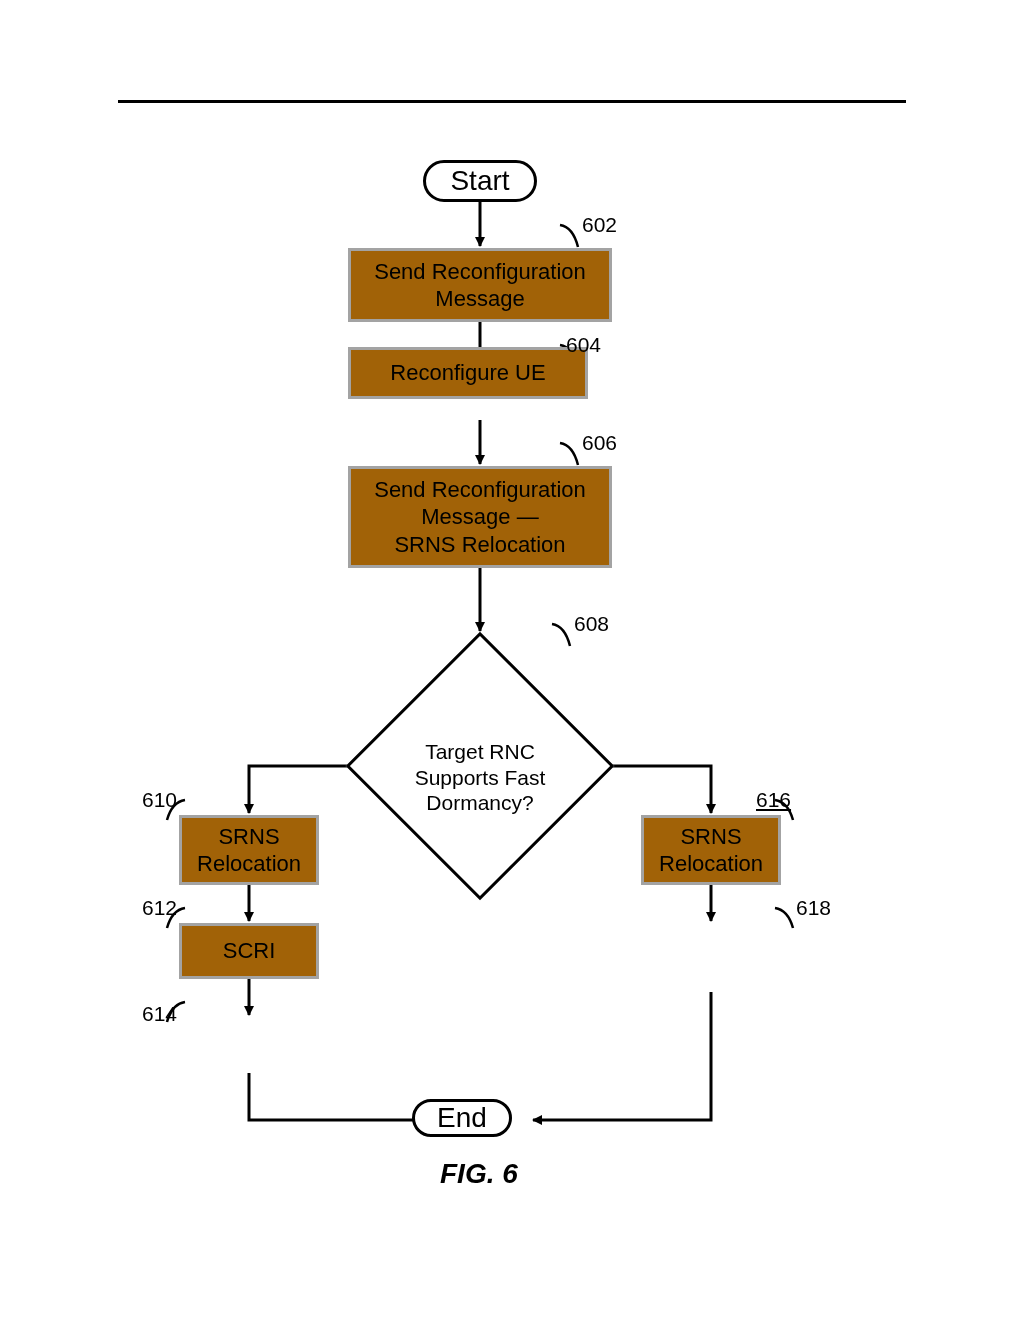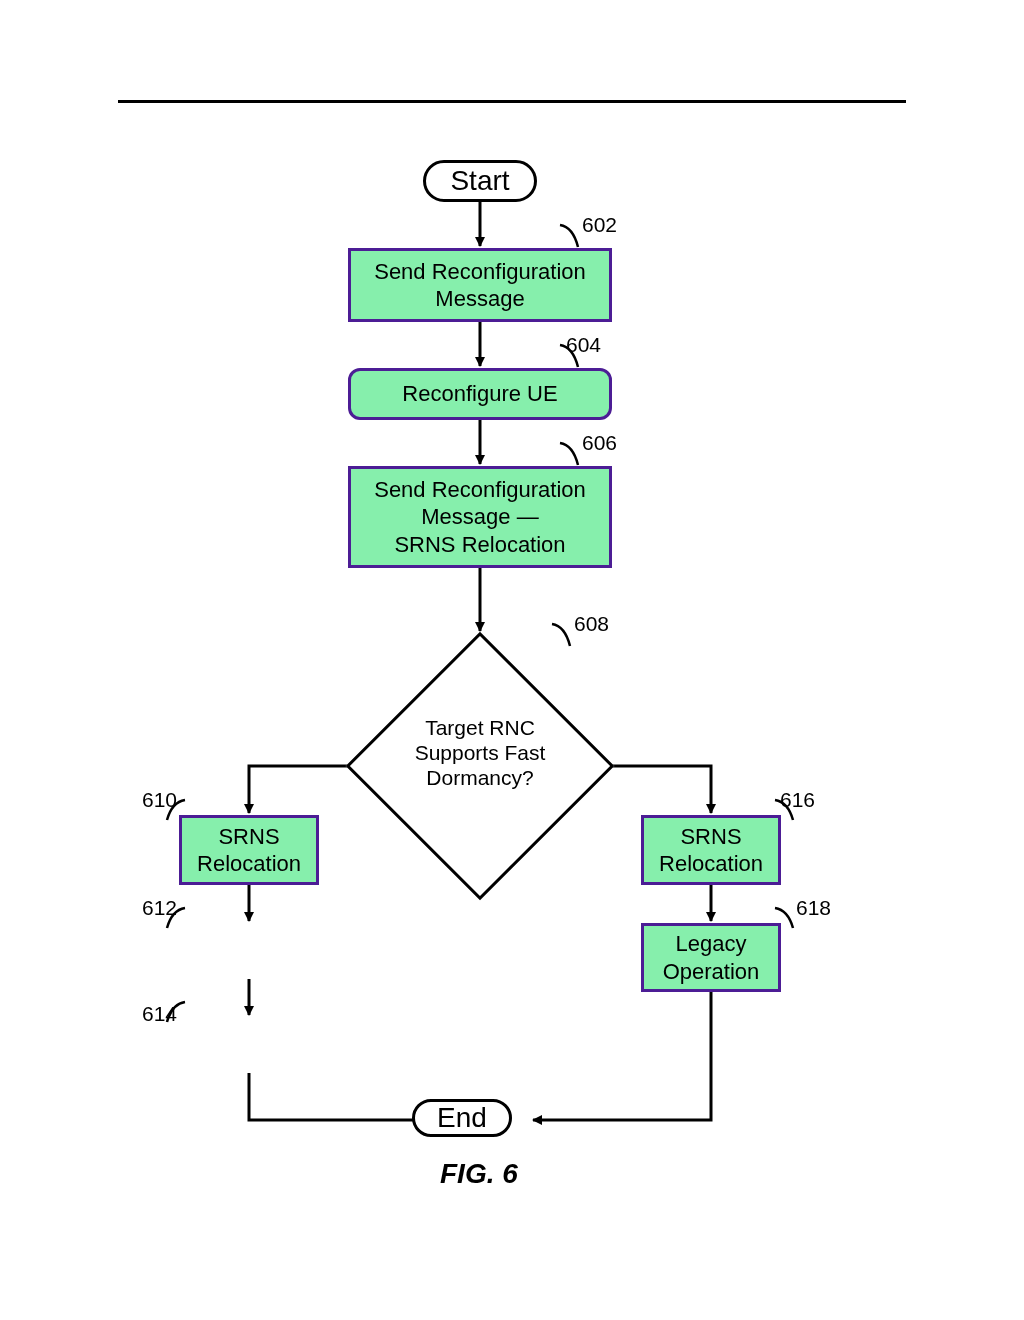--- a/index.html
+++ b/index.html
@@ -32,22 +32,22 @@
   }
   .canvas {
     position: absolute;
     top: 0;
     left: 0;
     width: 1024px;
     height: 1320px;
   }
   .box {
     position: absolute;
-    border: 3px solid #4c1d95;
-    background: #86efac;
+    border: 3px solid #a3a3a3;
+    background: #a16207;
     display: flex;
     align-items: center;
     justify-content: center;
     text-align: center;
     font-size: 22px;
     line-height: 1.25;
     padding: 4px 20px;
   }
   .term {
     position: absolute;
@@ -63,21 +63,21 @@
     position: absolute;
     width: 190px;
     height: 190px;
     transform: rotate(45deg);
     border: 3px solid #000;
     background: #fff;
   }
   .diamond-label {
     position: absolute;
     display: flex;
-    align-items: flex-start;
+    align-items: flex-end;
     justify-content: center;
     text-align: center;
     font-size: 21px;
     line-height: 1.2;
   }
   .ref {
     position: absolute;
     font-size: 21px;
   }
   .fig-caption {
@@ -138,21 +138,21 @@
   <div class="term" style="left:423px; top:160px; width:114px; height:42px;">
     <span>Start</span>
   </div>
 
   <div class="box" style="left:348px; top:248px; width:264px; height:74px;">
     <span style="white-space:pre-line;">Send Reconfiguration
 Message</span>
   </div>
   <div class="ref" style="left:582px; top:213px;">602</div>
 
-  <div class="box" style="left:348px; top:368px; width:264px; height:52px;border-radius:12px;">
+  <div class="box" style="left:348px; top:347px; width:240px; height:52px;">
     <span>Reconfigure UE</span>
   </div>
   <div class="ref" style="left:566px; top:333px;">604</div>
 
   <div class="box" style="left:348px; top:466px; width:264px; height:102px;">
     <span style="white-space:pre-line;">Send Reconfiguration
 Message —
 SRNS Relocation</span>
   </div>
   <div class="ref" style="left:582px; top:431px;">606</div>
@@ -164,34 +164,33 @@
 Dormancy?</span>
   </div>
   <div class="ref" style="left:574px; top:612px;">608</div>
 
   <div class="box" style="left:179px; top:815px; width:140px; height:70px;">
     <span style="white-space:pre-line;">SRNS
 Relocation</span>
   </div>
   <div class="ref" style="left:142px; top:788px;">610</div>
 
+  <div class="box" style="left:179px; top:923px; width:140px; height:56px;">
+    <span>SCRI</span>
+  </div>
   <div class="ref" style="left:142px; top:896px;">612</div>
 
   <div class="ref" style="left:142px; top:990px;margin-top:12px;">614</div>
 
   <div class="box" style="left:641px; top:815px; width:140px; height:70px;">
     <span style="white-space:pre-line;">SRNS
 Relocation</span>
   </div>
-  <div class="ref" style="left:780px; top:788px;">616</div>
+  <div class="ref" style="left:756px; top:788px;text-decoration:underline;">616</div>
 
-  <div class="box" style="left:641px; top:923px; width:140px; height:69px;">
-    <span style="white-space:pre-line;">Legacy
-Operation</span>
-  </div>
   <div class="ref" style="left:796px; top:896px;">618</div>
 
   <div class="term" style="left:412px; top:1099px; width:100px; height:38px;">
     <span>End</span>
   </div>
 
   <div class="fig-caption" style="left:440px; top:1158px;">FIG. 6</div>
 
 </div>
 

